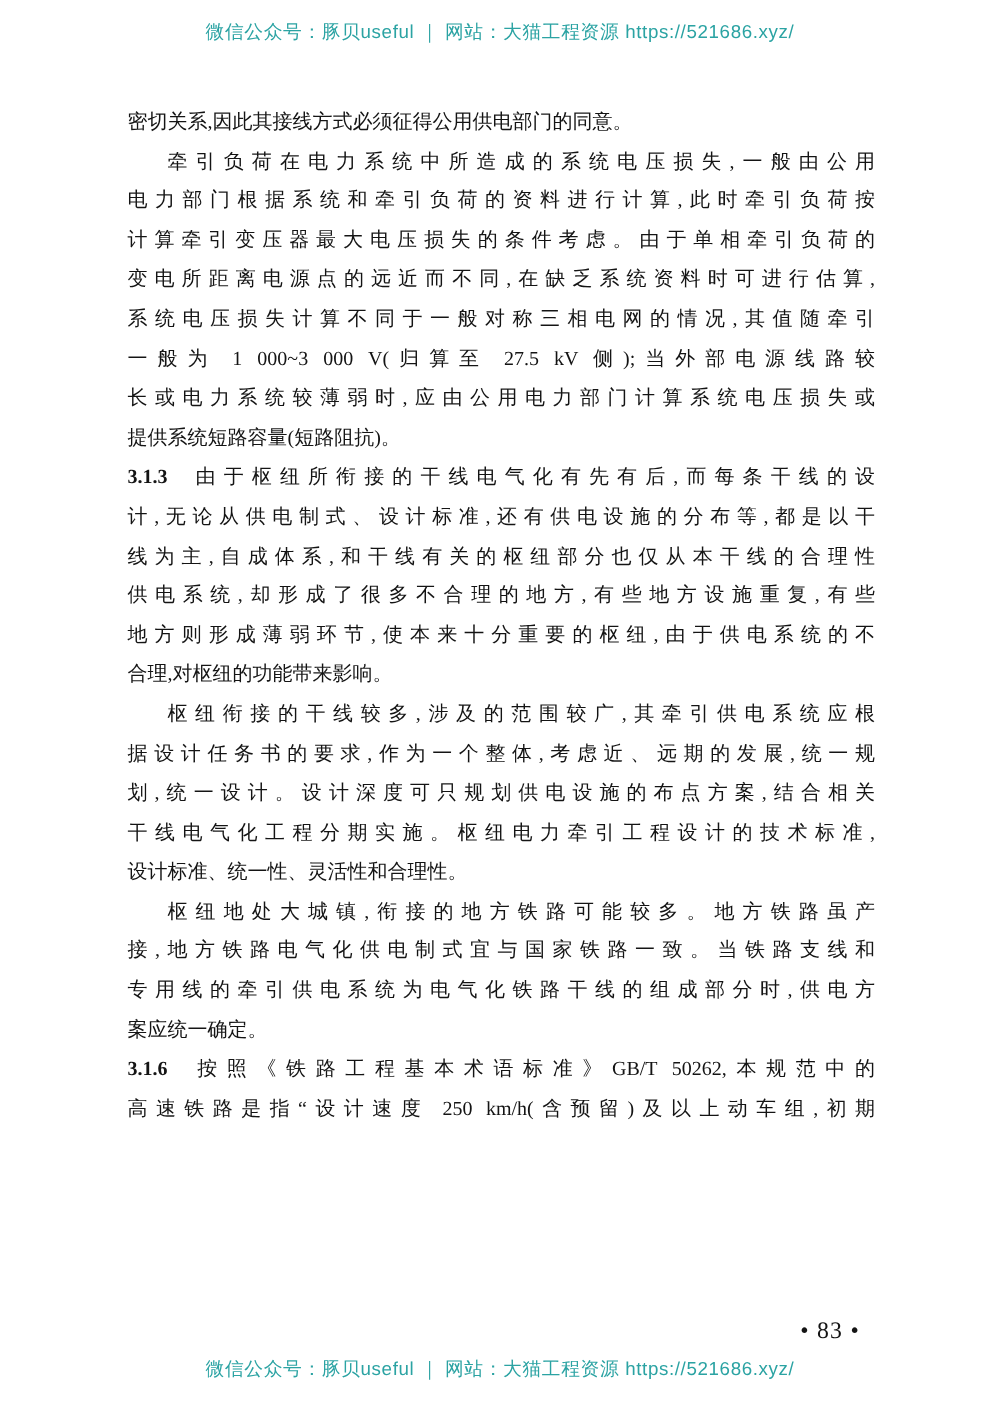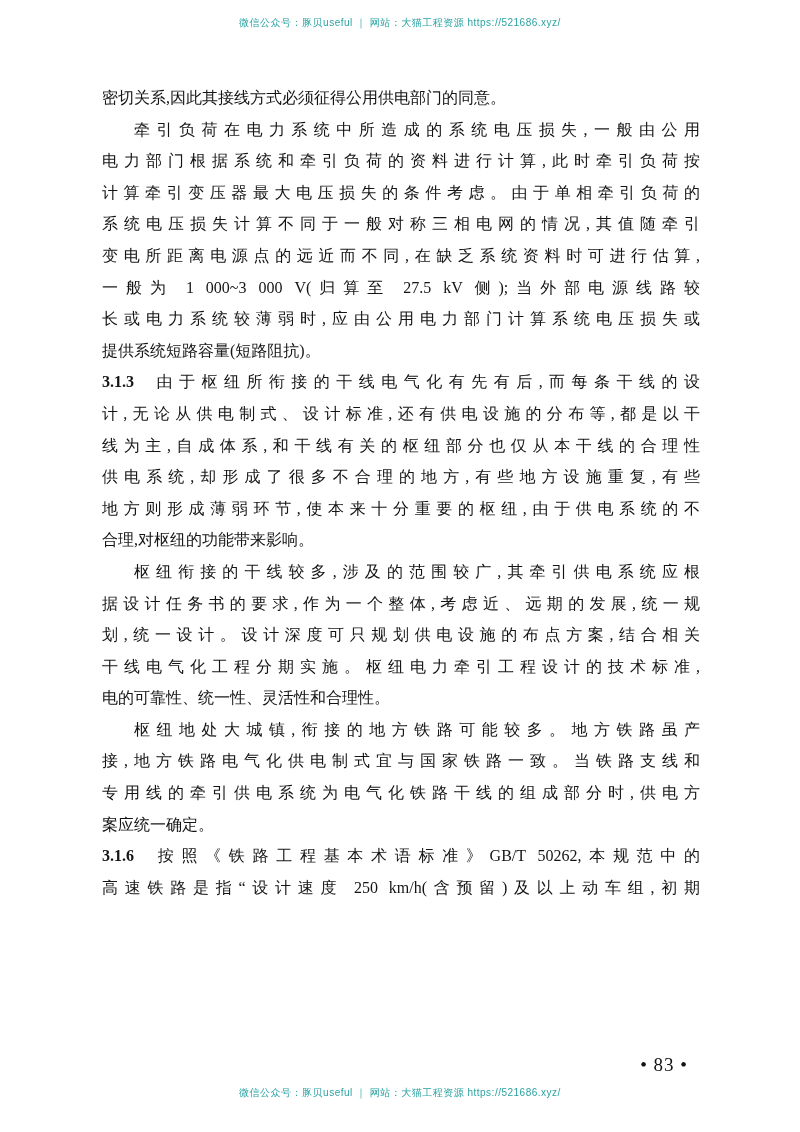--- a/index.html
+++ b/index.html
@@ -15,21 +15,21 @@
     font-family: "Liberation Serif", "DejaVu Serif", serif;
     color: #141414;
   }
   .watermark {
     position: absolute;
     left: 0;
     width: 100%;
     text-align: center;
     color: var(--wm-color);
     font-family: "Liberation Sans", "DejaVu Sans", sans-serif;
-    font-size: 10px;
+    font-size: 15px;
     letter-spacing: 0.5px;
     white-space: nowrap;
   }
   .wm-top { top: 16px; }
   .wm-bottom { top: 1086px; }
   .content {
     position: absolute;
     left: 102px;
     top: 82px;
     width: 598px;
@@ -59,40 +59,40 @@
   <div class="watermark wm-top">微信公众号：豚贝useful ｜ 网站：大猫工程资源 https://521686.xyz/</div>
 
   <div class="content">
       <div class="para">
         <div class="line">密切关系,因此其接线方式必须征得公用供电部门的同意。</div>
       </div>
       <div class="para">
         <div class="line fill indent">牵引负荷在电力系统中所造成的系统电压损失,一般由公用</div>
         <div class="line fill">电力部门根据系统和牵引负荷的资料进行计算,此时牵引负荷按</div>
         <div class="line fill">计算牵引变压器最大电压损失的条件考虑。由于单相牵引负荷的</div>
+        <div class="line fill">变电所距离电源点的远近而不同,在缺乏系统资料时可进行估算,</div>
         <div class="line fill">系统电压损失计算不同于一般对称三相电网的情况,其值随牵引</div>
-        <div class="line fill">变电所距离电源点的远近而不同,在缺乏系统资料时可进行估算,</div>
         <div class="line fill">一般为 1 000~3 000 V(归算至 27.5 kV 侧);当外部电源线路较</div>
         <div class="line fill">长或电力系统较薄弱时,应由公用电力部门计算系统电压损失或</div>
         <div class="line">提供系统短路容量(短路阻抗)。</div>
       </div>
       <div class="para">
         <div class="line fill"><span class="clause-num">3.1.3</span>  由于枢纽所衔接的干线电气化有先有后,而每条干线的设</div>
         <div class="line fill">计,无论从供电制式、设计标准,还有供电设施的分布等,都是以干</div>
         <div class="line fill">线为主,自成体系,和干线有关的枢纽部分也仅从本干线的合理性</div>
         <div class="line fill">供电系统,却形成了很多不合理的地方,有些地方设施重复,有些</div>
         <div class="line fill">地方则形成薄弱环节,使本来十分重要的枢纽,由于供电系统的不</div>
         <div class="line">合理,对枢纽的功能带来影响。</div>
       </div>
       <div class="para">
         <div class="line fill indent">枢纽衔接的干线较多,涉及的范围较广,其牵引供电系统应根</div>
         <div class="line fill">据设计任务书的要求,作为一个整体,考虑近、远期的发展,统一规</div>
         <div class="line fill">划,统一设计。设计深度可只规划供电设施的布点方案,结合相关</div>
         <div class="line fill">干线电气化工程分期实施。枢纽电力牵引工程设计的技术标准,</div>
-        <div class="line">电的可靠性、统一性、灵活性和合理性。</div>
+        <div class="line">设计标准、统一性、灵活性和合理性。</div>
       </div>
       <div class="para">
         <div class="line fill indent">枢纽地处大城镇,衔接的地方铁路可能较多。地方铁路虽产</div>
         <div class="line fill">接,地方铁路电气化供电制式宜与国家铁路一致。当铁路支线和</div>
         <div class="line fill">专用线的牵引供电系统为电气化铁路干线的组成部分时,供电方</div>
         <div class="line">案应统一确定。</div>
       </div>
       <div class="para">
         <div class="line fill"><span class="clause-num">3.1.6</span>  按照《铁路工程基本术语标准》GB/T 50262,本规范中的</div>
         <div class="line fill">高速铁路是指“设计速度 250 km/h(含预留)及以上动车组,初期</div>

